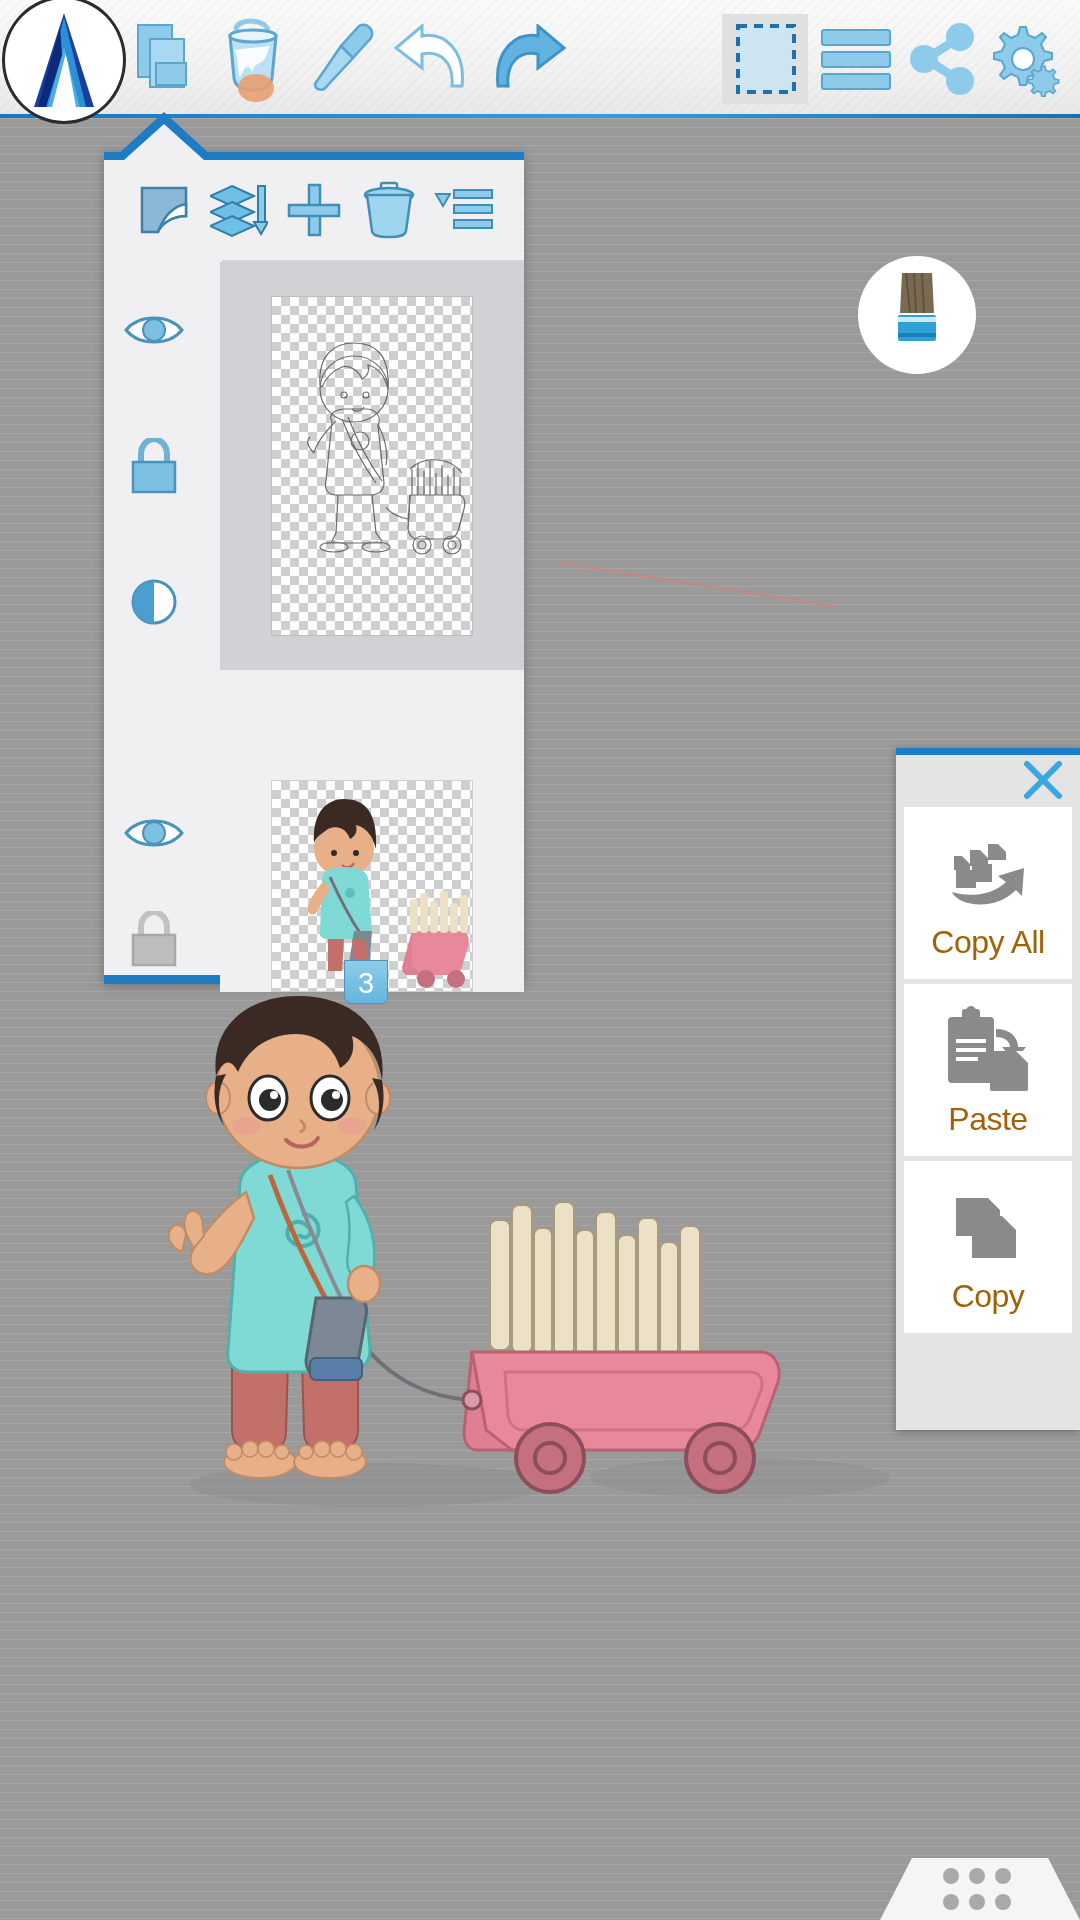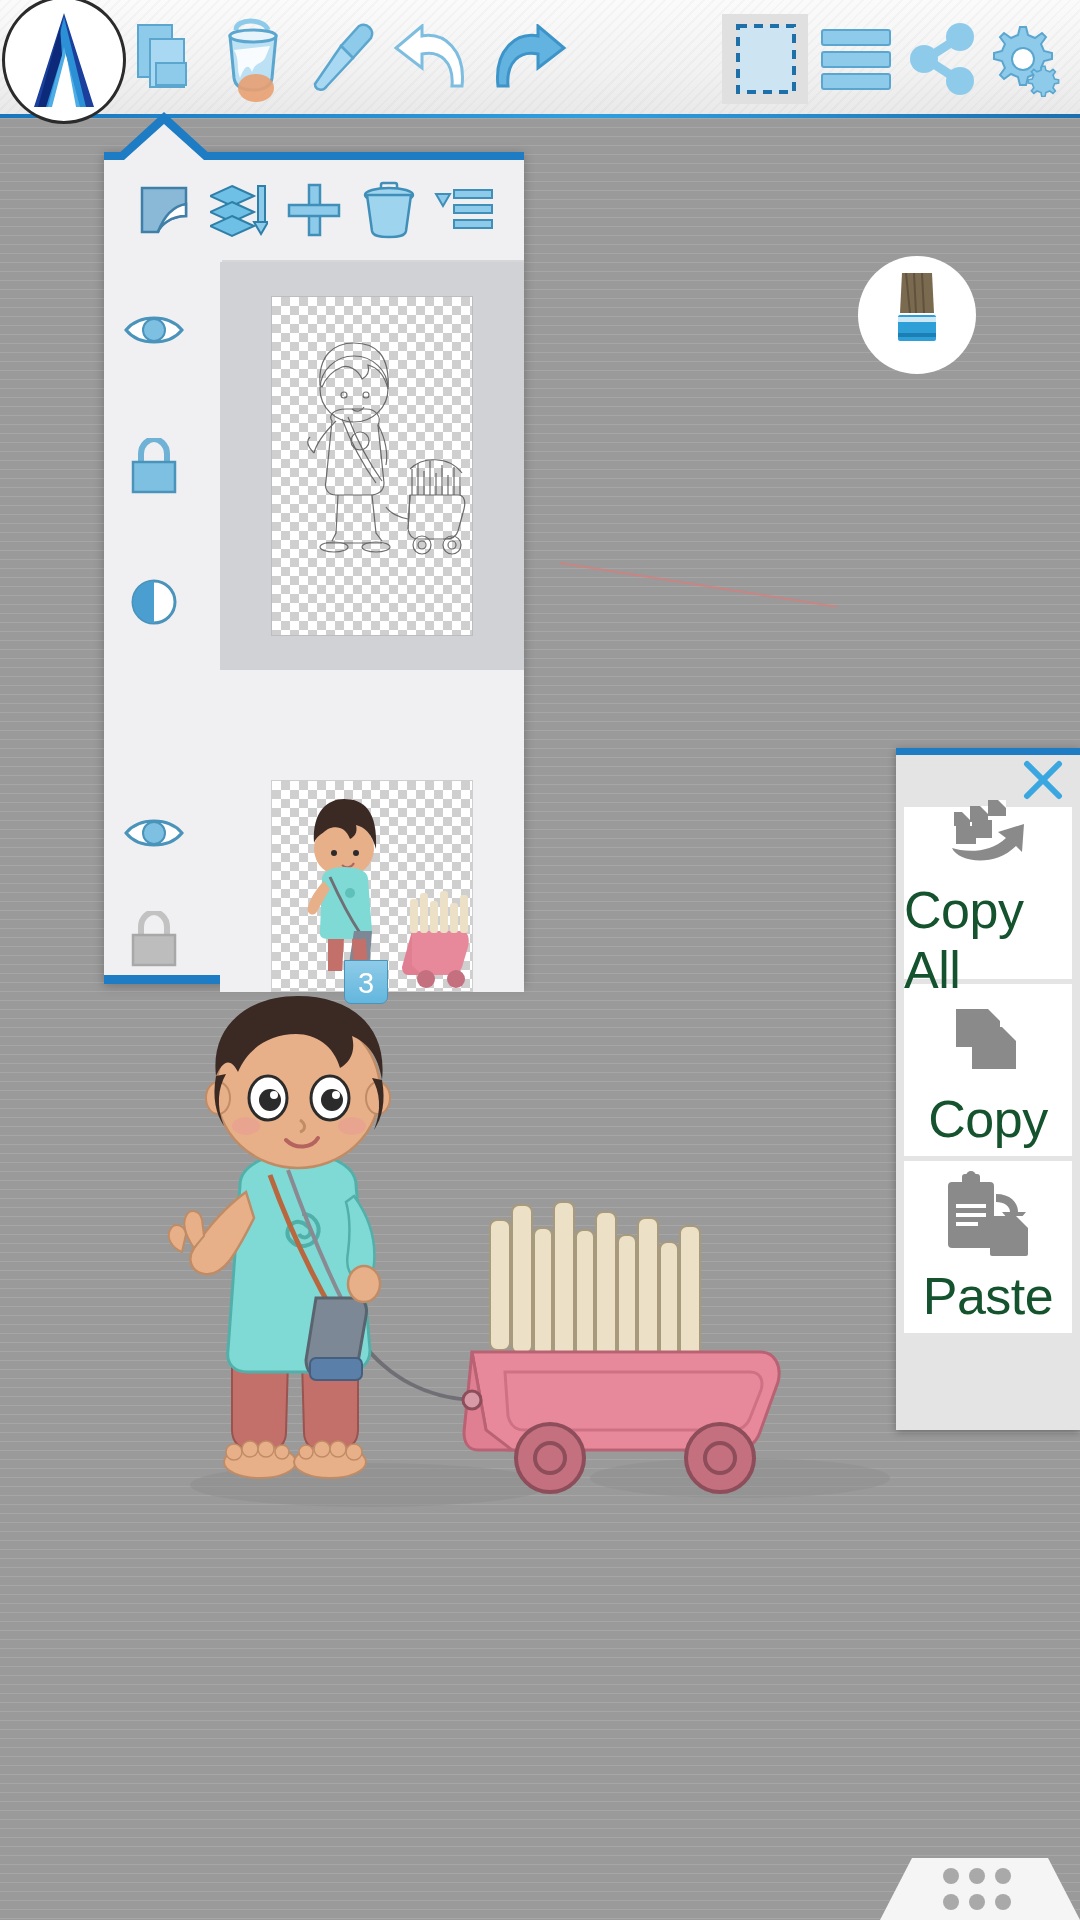--- a/index.html
+++ b/index.html
@@ -147,21 +147,21 @@
   #cm-close{
     position:absolute; right:14px; top:2px; width:46px; height:46px;
     display:flex; align-items:center; justify-content:center;
   }
   .cm-item{
     background:#ffffff; margin:0 8px 5px 8px; height:172px;
     display:flex; flex-direction:column; align-items:center; justify-content:center;
   }
   .cm-item .cm-ico{ height:92px; display:flex; align-items:flex-end; justify-content:center; }
   .cm-item .cm-label{
-    font-size:52px; color:#14532d; margin-top:6px; letter-spacing:-0.5px;
+    font-size:32px; color:#a16207; margin-top:6px; letter-spacing:-0.5px;
   }
 
   
   #bottom-grip{
     position:absolute; left:880px; bottom:0; width:200px; height:62px;
     background:#f5f5f5;
     clip-path:polygon(16% 0%, 84% 0%, 100% 100%, 0% 100%);
     display:flex; align-items:center; justify-content:center;
     z-index:40;
   }
@@ -586,34 +586,20 @@
         </g>
         <path d="M16 62 C22 76 58 82 80 60 L86 66 L88 38 L62 46 L70 52
                  C54 68 28 66 16 62 Z" fill="#8a8a8a"></path>
       </svg>
     </div>
     <div class="cm-label">Copy All</div>
   </div>
 
   <div class="cm-item">
     <div class="cm-ico">
-      <svg width="92" height="88" viewBox="0 0 92 88">
-        <g fill="#8a8a8a">
-          <path d="M14 14 L58 14 L58 52 L14 52 Z"></path>
-          <path d="M46 14 L58 14 L58 26 Z" fill="#ffffff"></path>
-          <path d="M30 32 L74 32 L74 74 L30 74 Z"></path>
-          <path d="M60 32 L74 32 L74 46 Z" fill="#ffffff"></path>
-        </g>
-      </svg>
-    </div>
-    <div class="cm-label">Copy</div>
-  </div>
-
-  <div class="cm-item">
-    <div class="cm-ico">
       <svg width="96" height="90" viewBox="0 0 96 90">
         <g fill="#8a8a8a">
           <rect x="8" y="12" width="46" height="66" rx="4"></rect>
           <rect x="22" y="4" width="18" height="12" rx="3"></rect>
           <circle cx="31" cy="6" r="5"></circle>
         </g>
         <g fill="#ffffff">
           <rect x="16" y="34" width="30" height="4"></rect>
           <rect x="16" y="43" width="30" height="4"></rect>
           <rect x="16" y="52" width="22" height="4"></rect>
@@ -621,20 +607,34 @@
         <path d="M56 24 C70 24 78 32 78 42 L86 42 L74 56 L62 42 L70 42
                  C70 36 64 32 56 32 Z" fill="#8a8a8a"></path>
         <g fill="#8a8a8a">
           <rect x="50" y="46" width="38" height="40" rx="2"></rect>
           <path d="M76 46 L88 46 L88 58 Z" fill="#ffffff"></path>
         </g>
       </svg>
     </div>
     <div class="cm-label">Paste</div>
   </div>
+
+  <div class="cm-item">
+    <div class="cm-ico">
+      <svg width="92" height="88" viewBox="0 0 92 88">
+        <g fill="#8a8a8a">
+          <path d="M14 14 L58 14 L58 52 L14 52 Z"></path>
+          <path d="M46 14 L58 14 L58 26 Z" fill="#ffffff"></path>
+          <path d="M30 32 L74 32 L74 74 L30 74 Z"></path>
+          <path d="M60 32 L74 32 L74 46 Z" fill="#ffffff"></path>
+        </g>
+      </svg>
+    </div>
+    <div class="cm-label">Copy</div>
+  </div>
 </div>
 
 <div id="bottom-grip">
   <div class="grid6">
     <div class="dot"></div>
     <div class="dot"></div>
     <div class="dot"></div>
     <div class="dot"></div>
     <div class="dot"></div>
     <div class="dot"></div>

